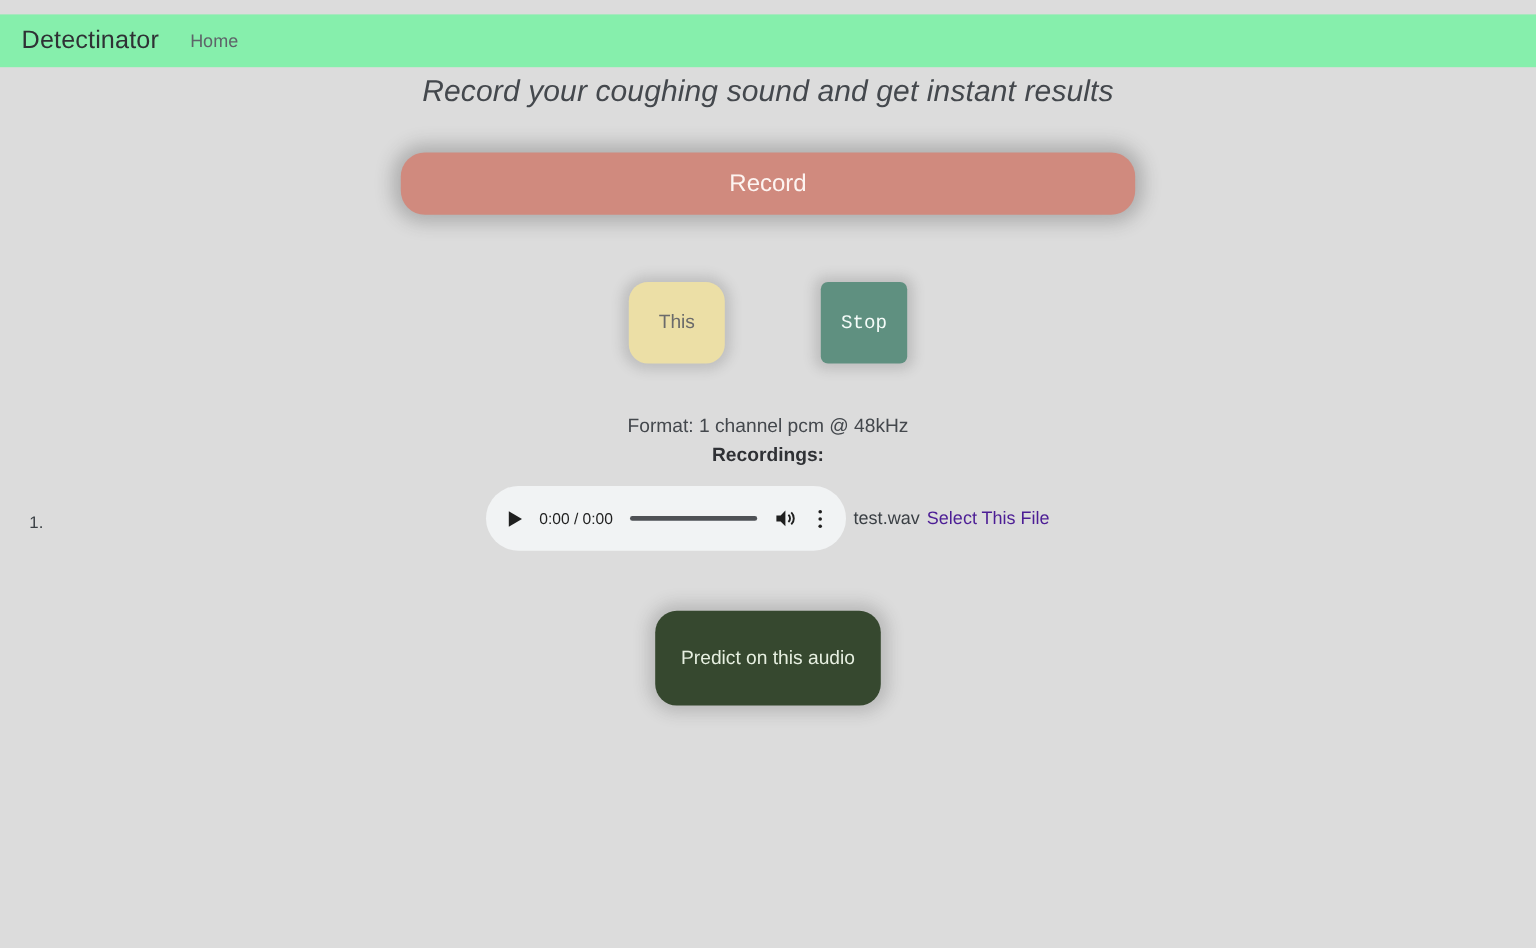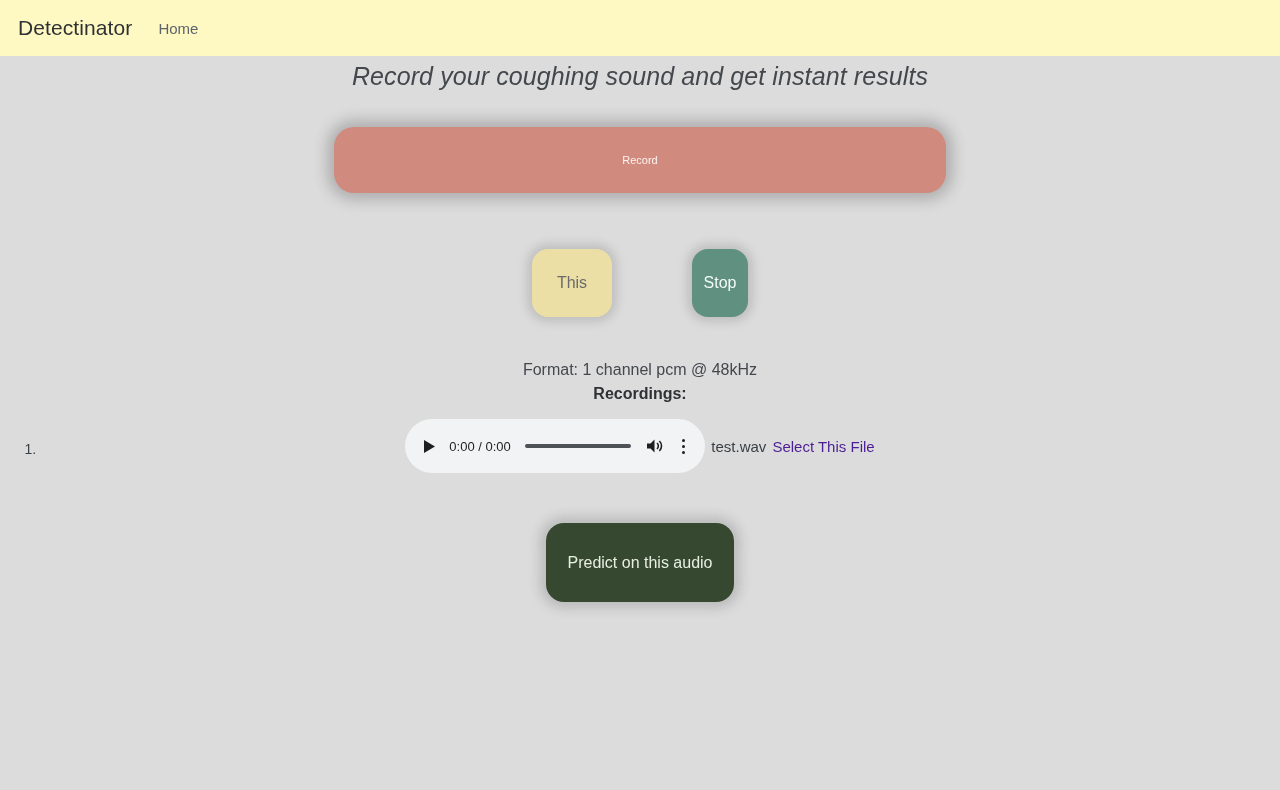--- a/index.html
+++ b/index.html
@@ -11,26 +11,27 @@
     overflow: hidden;
   }
   body {
     background: #dcdcdc;
     font-family: "Liberation Sans", sans-serif;
     color: #3a3f44;
   }
 
   
   .navbar {
-    height: 56px;
-    background: #fef9c3;
+    height: 44px;
+    background: #86efac;
     display: flex;
     align-items: center;
     padding: 0 18px;
     gap: 26px;
+    margin-top: 12px;
   }
   .brand {
     font-size: 21px;
     color: #2f3135;
     font-weight: 400;
     letter-spacing: 0.1px;
     cursor: pointer;
   }
   .nav-link {
     font-size: 15px;
@@ -66,27 +67,27 @@
   }
 
   
   .record-wrap {
     margin-top: 36px;
     display: flex;
     justify-content: center;
   }
   .btn-record {
     width: 612px;
-    height: 66px;
+    height: 52px;
     border: none;
     border-radius: 20px;
     background: #d08a7e;
     color: #fdf4f1;
     font-family: "Liberation Sans", sans-serif;
-    font-size: 11px;
+    font-size: 20px;
     cursor: pointer;
     box-shadow: 0 0 14px 7px rgba(60,60,60,0.28);
   }
 
   
   .controls {
     margin-top: 56px;
     display: flex;
     justify-content: center;
     gap: 80px;
@@ -97,27 +98,27 @@
     border: none;
     border-radius: 16px;
     background: #ecdfa6;
     color: #6b6b6b;
     font-family: "Liberation Sans", sans-serif;
     font-size: 16px;
     cursor: pointer;
     box-shadow: 0 0 10px 5px rgba(80,80,80,0.20);
   }
   .btn-stop {
-    width: 56px;
+    width: 72px;
     height: 68px;
     border: none;
-    border-radius: 16px;
+    border-radius: 6px;
     background: #5f9080;
     color: #f4fbf8;
-    font-family: Liberation Sans, sans-serif;
+    font-family: Liberation Mono, monospace;
     font-size: 16px;
     cursor: pointer;
     box-shadow: 0 0 10px 5px rgba(80,80,80,0.20);
   }
 
   
   .format-line {
     margin-top: 44px;
     font-size: 16px;
     color: #44484d;

